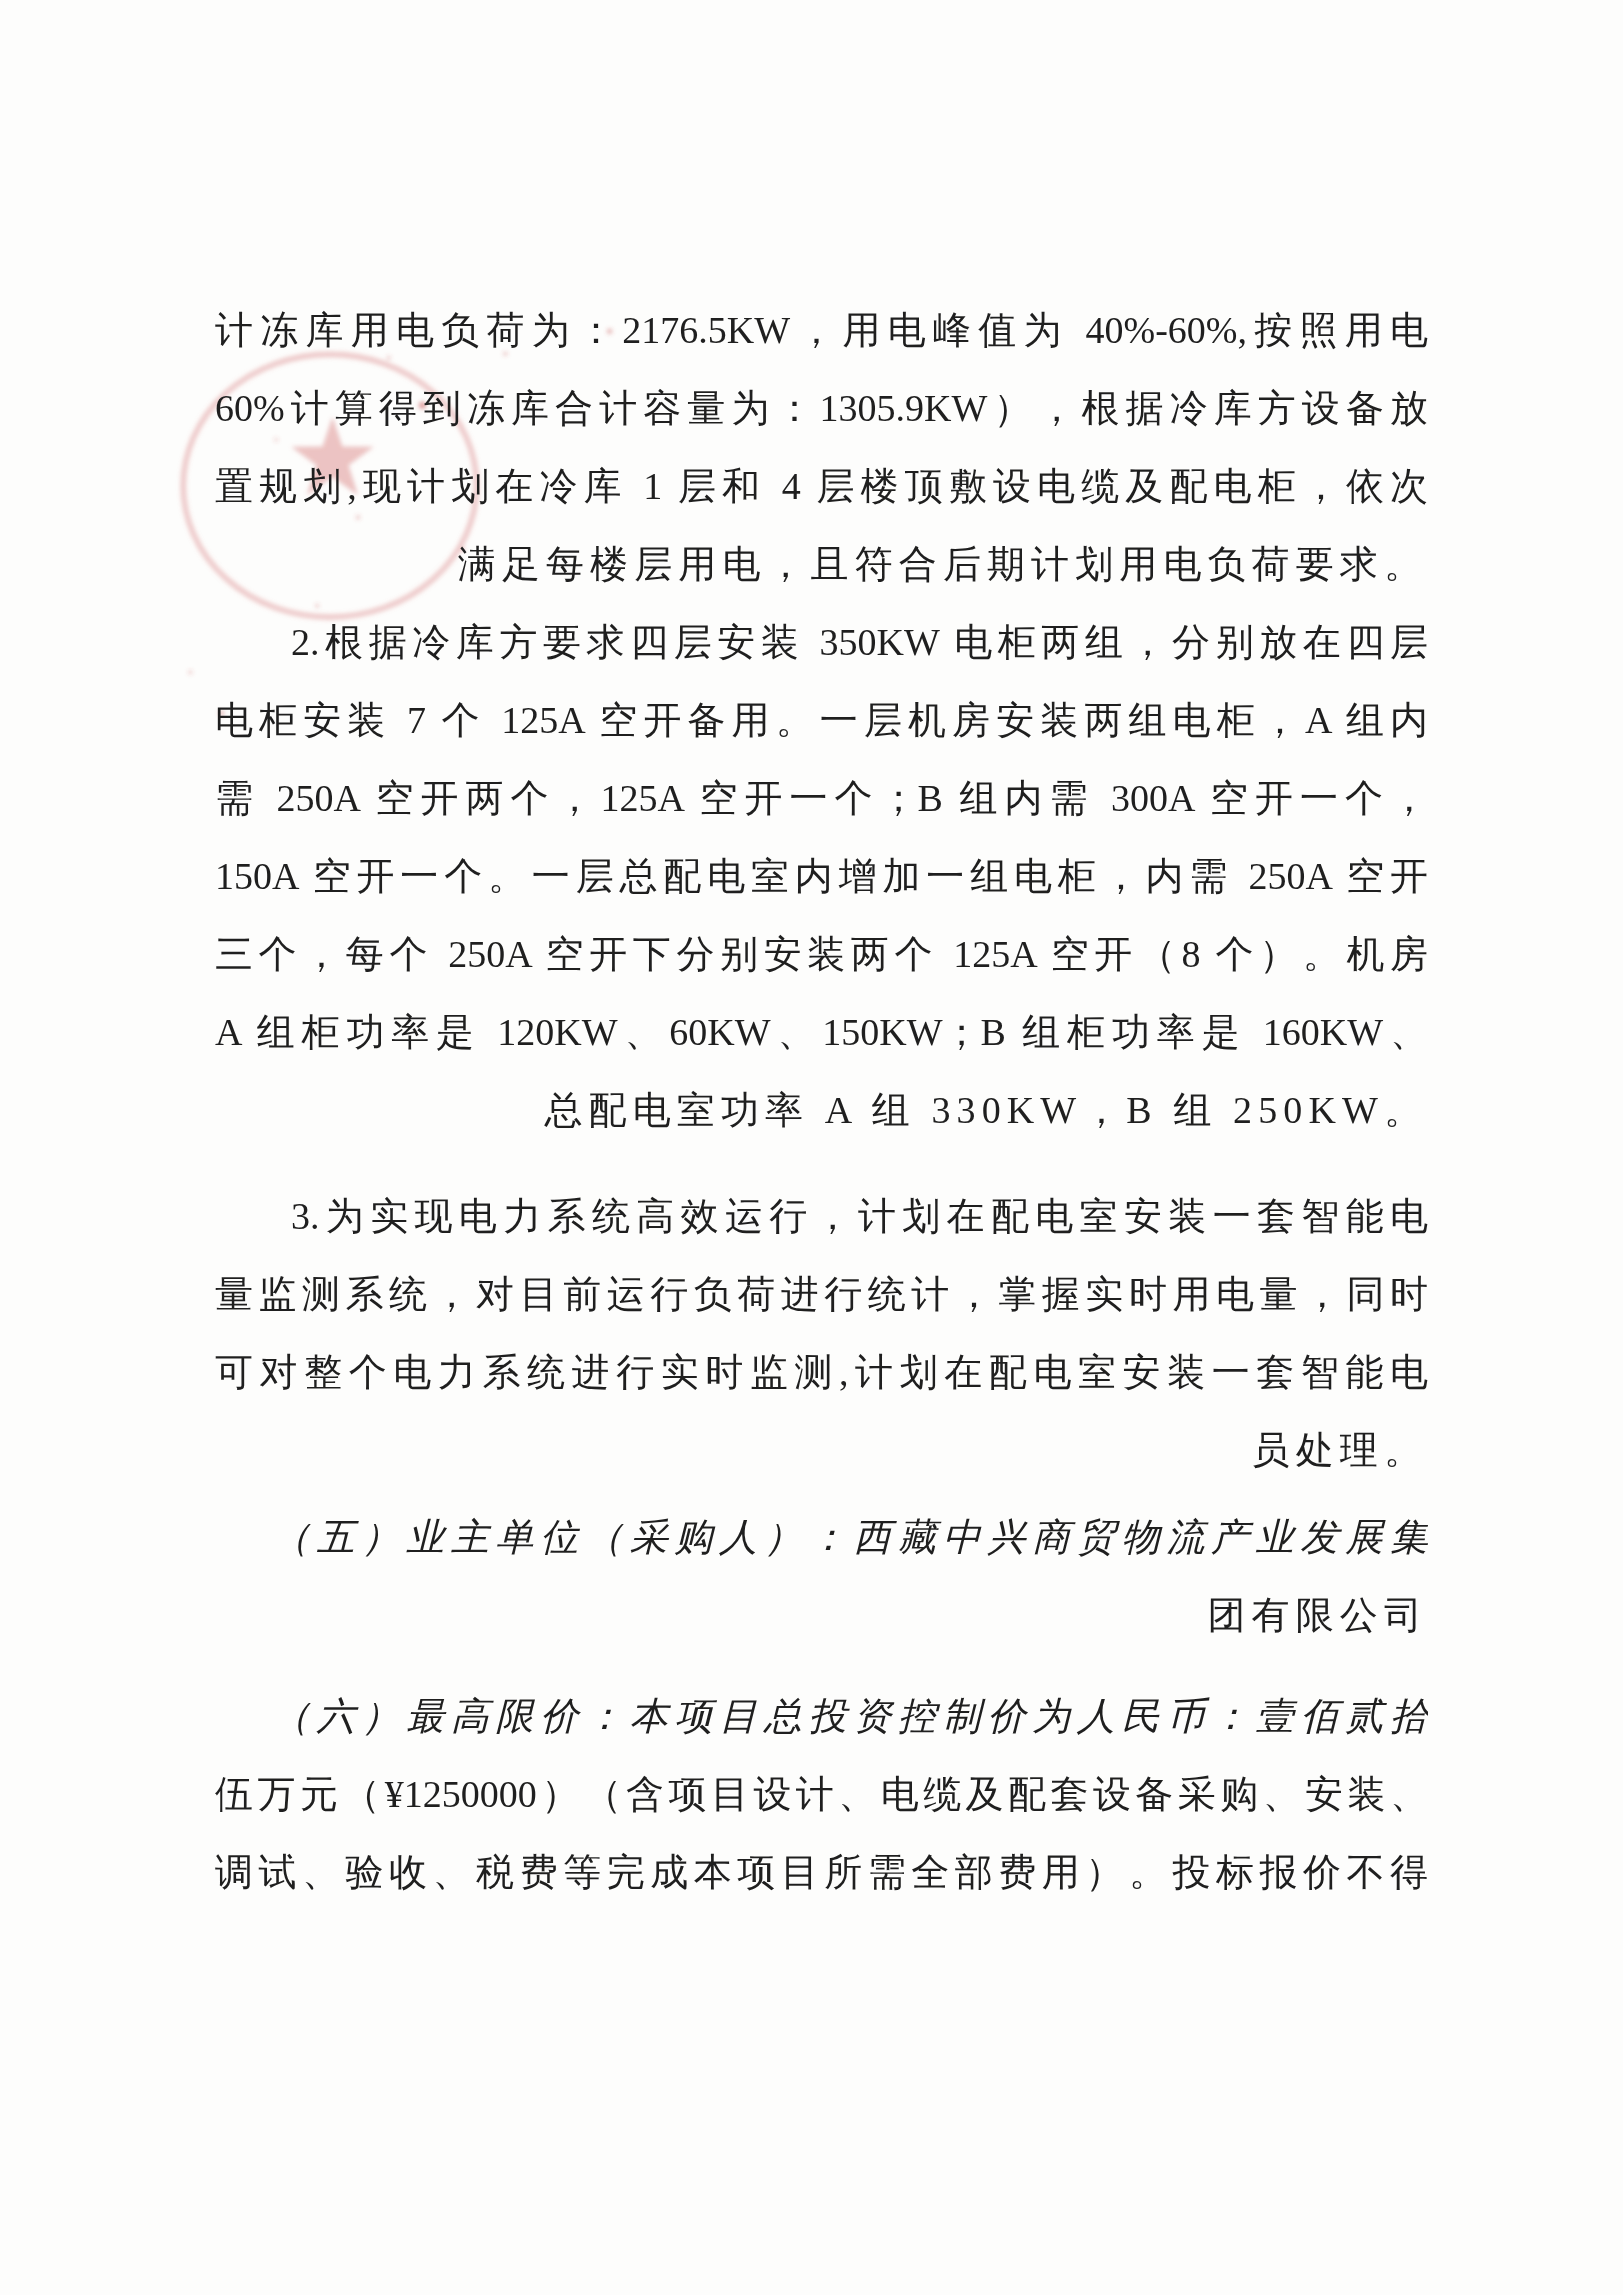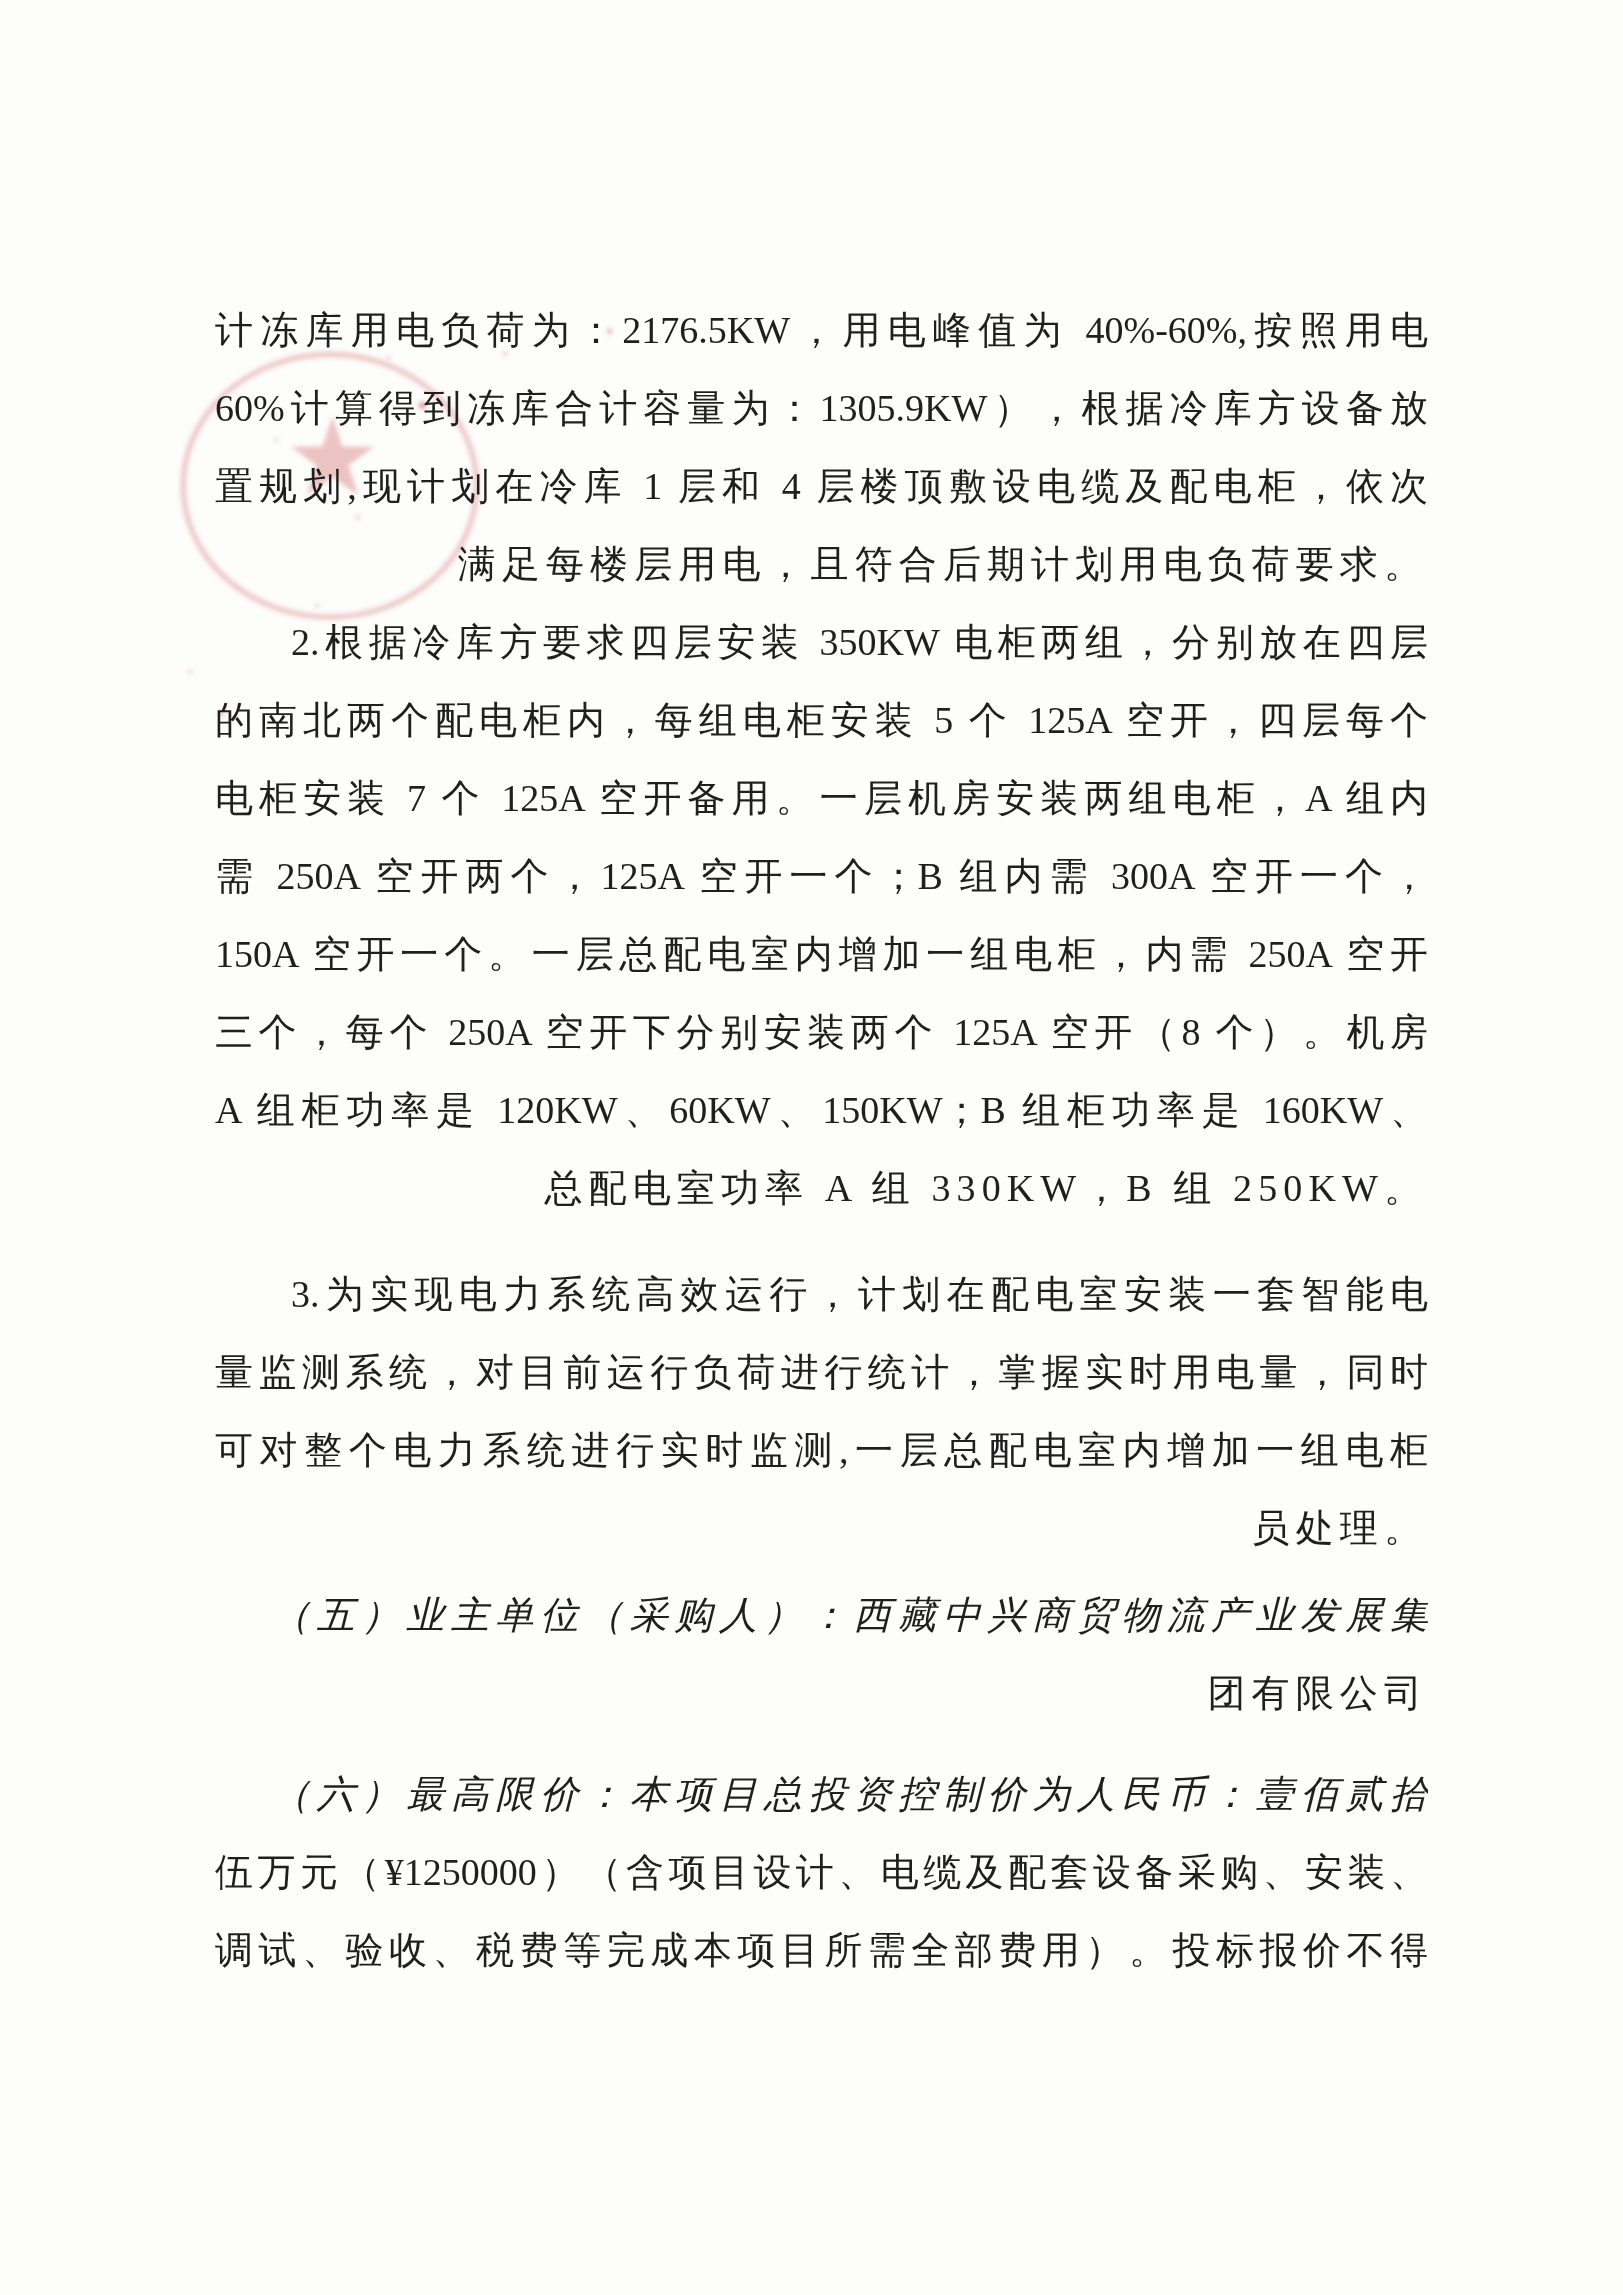--- a/index.html
+++ b/index.html
@@ -76,30 +76,29 @@
       </g>
     </g>
   </svg>
 
   <div class="text-block">
     <div class="line j">计冻库用电负荷为：2176.5KW，用电峰值为 40%-60%,按照用电</div>
     <div class="line j">60%计算得到冻库合计容量为：1305.9KW），根据冷库方设备放</div>
     <div class="line j">置规划,现计划在冷库 1 层和 4 层楼顶敷设电缆及配电柜，依次</div>
     <div class="line last">满足每楼层用电，且符合后期计划用电负荷要求。</div>
     <div class="line j ind2">2.根据冷库方要求四层安装 350KW 电柜两组，分别放在四层</div>
-    <div class="line j">的南北两个配电柜内，每组电柜安装 5 个 125A 空开，四层每个</div>
     <div class="line j">电柜安装 7 个 125A 空开备用。一层机房安装两组电柜，A 组内</div>
     <div class="line j">需 250A 空开两个，125A 空开一个；B 组内需 300A 空开一个，</div>
     <div class="line j">150A 空开一个。一层总配电室内增加一组电柜，内需 250A 空开</div>
     <div class="line j">三个，每个 250A 空开下分别安装两个 125A 空开（8 个）。机房</div>
     <div class="line j">A 组柜功率是 120KW、60KW、150KW；B 组柜功率是 160KW、90KW。</div>
     <div class="line last">总配电室功率 A 组 330KW，B 组 250KW。</div>
     <div class="line j ind2 gap-a">3.为实现电力系统高效运行，计划在配电室安装一套智能电</div>
     <div class="line j">量监测系统，对目前运行负荷进行统计，掌握实时用电量，同时</div>
-    <div class="line j">可对整个电力系统进行实时监测,一层总配电室内增加一组电柜</div>
+    <div class="line j">可对整个电力系统进行实时监测,计划在配电室安装一套智能电</div>
     <div class="line last">员处理。</div>
     <div class="line j ind1 gap-b">（五）业主单位（采购人）：西藏中兴商贸物流产业发展集</div>
     <div class="line last">团有限公司</div>
     <div class="line j ind1 gap-c">（六）最高限价：本项目总投资控制价为人民币：壹佰贰拾</div>
     <div class="line j">伍万元（¥1250000）（含项目设计、电缆及配套设备采购、安装、</div>
     <div class="line j">调试、验收、税费等完成本项目所需全部费用）。投标报价不得</div>
   </div>
 
 </div>
 

